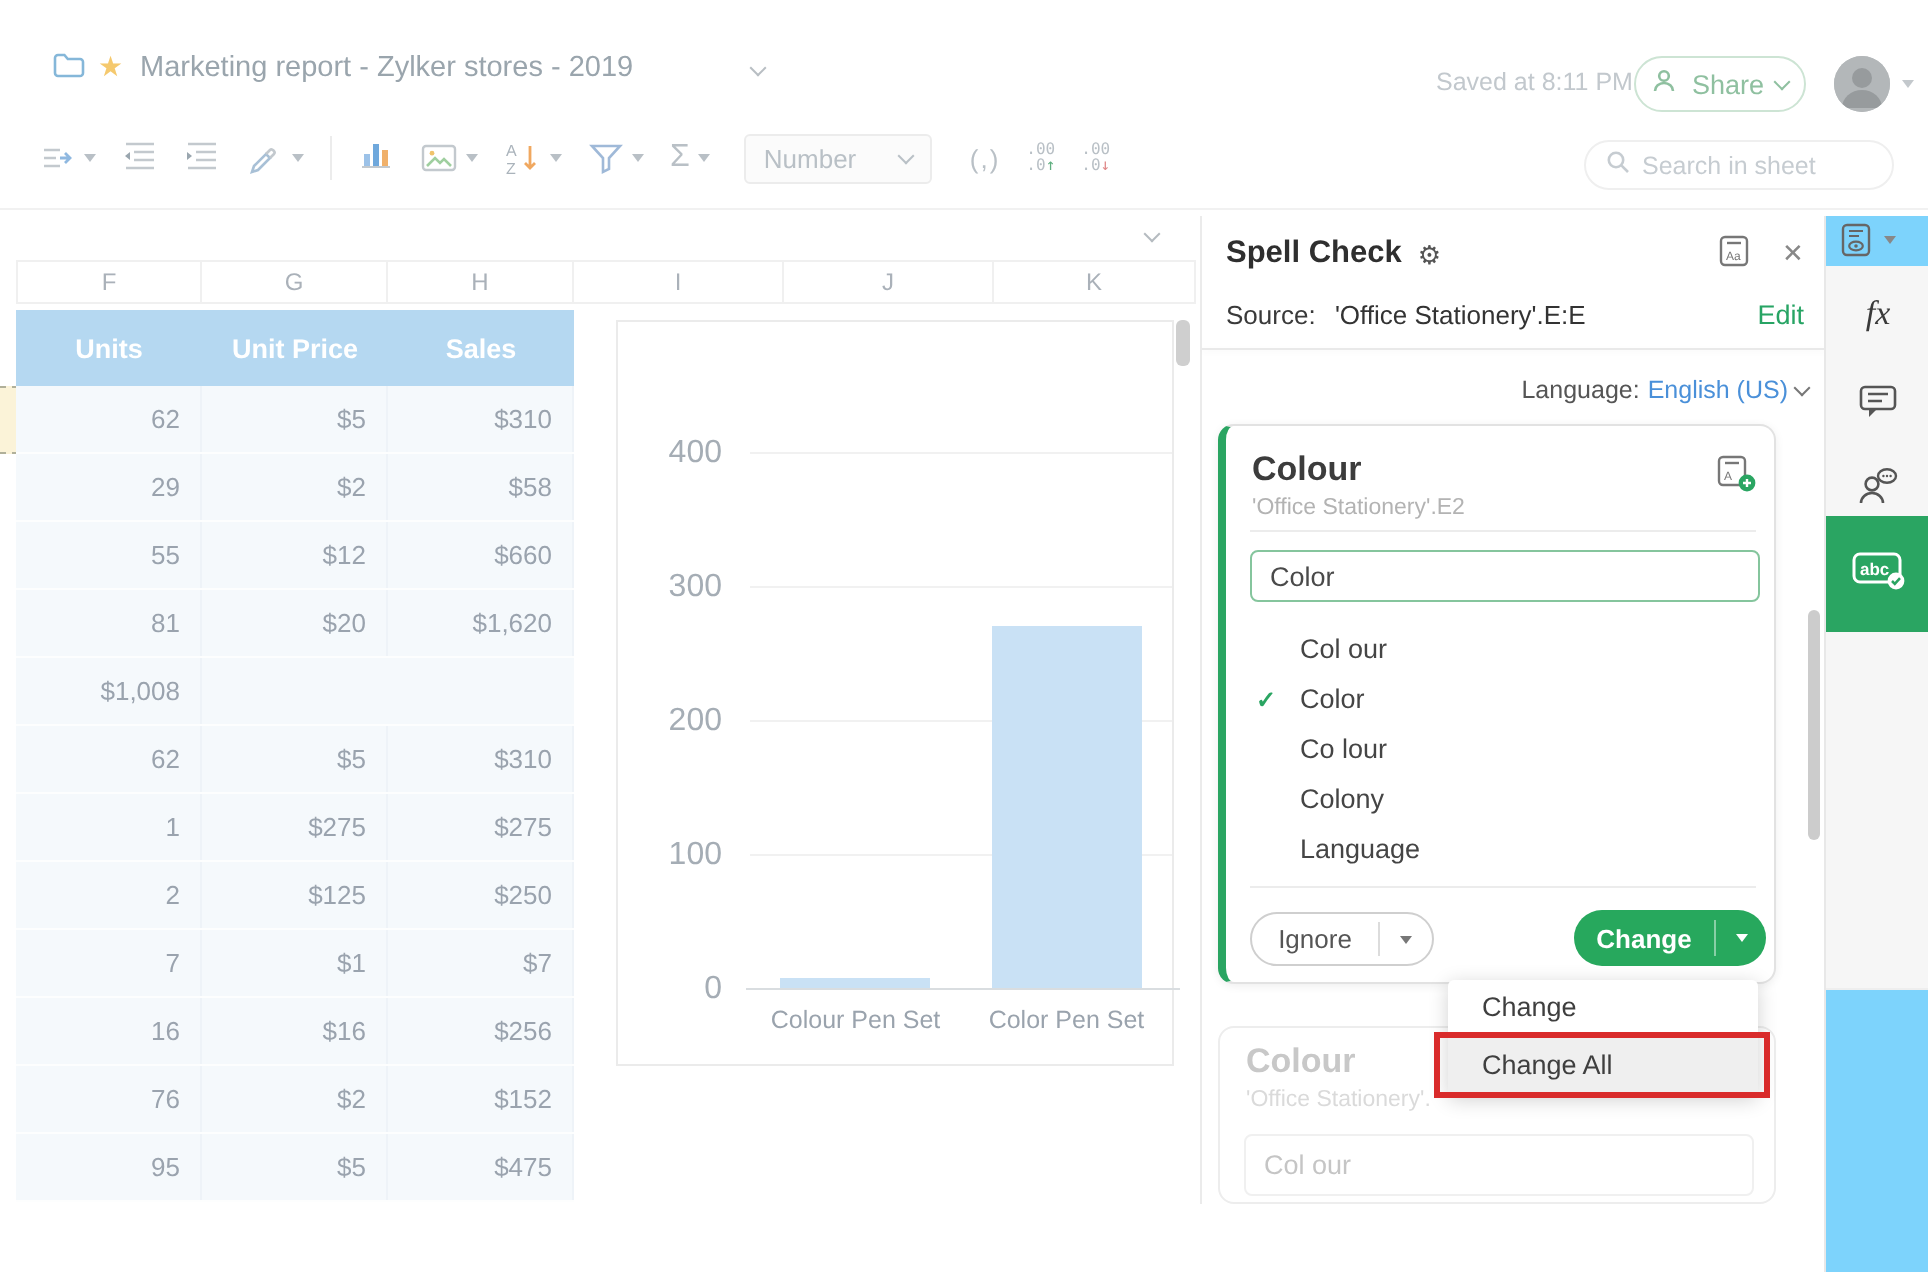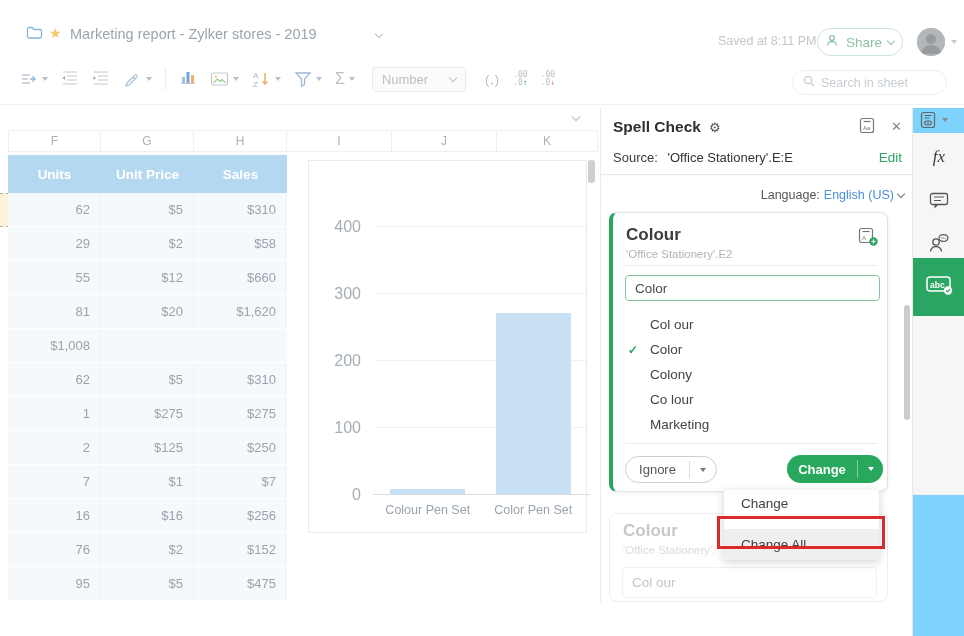--- a/index.html
+++ b/index.html
@@ -84,21 +84,21 @@
   .change-btn .ct { width:25px; display:flex; justify-content:center; }
   .change-btn .caret-tri { border-top-color:#fff; }
 
   .card2 { left:8px; top:405px; width:279px; height:89px; background:#fff; border:1px solid #ededed; border-radius:8px; overflow:hidden; }
   .card2 .card-word { color:#c8c8c8; top:7px; }
   .card2 .card-ref { color:#dadada; top:30px; }
   .card2 .sc-input { top:53px; height:31px; border-color:#f0f0f0; color:#c5c5c5; }
 
   .menu { left:123px; top:382px; width:155px; background:#fff; border-radius:3px; box-shadow:0 2px 10px rgba(0,0,0,0.18); z-index:5; }
   .menu-item { height:27px; display:flex; align-items:center; padding-left:17px; font-size:13.5px; color:#3f3f3f; }
-  .menu-item.hl { height:31px; background:#efefef;margin-top:12px; }
+  .menu-item.hl { height:31px; background:#efefef; }
   .red-box { left:116px; top:408px; width:168px; height:33px; border:3px solid #d92b2b; z-index:6; }
   .panel-scroll { left:303px; top:197px; width:6px; height:115px; background:#cccccc; border-radius:3px; }
 
   
   .sidebar { left:912px; top:108px; width:52px; height:528px; background:#7dd3fc; border-left:1px solid #e8e8e8; }
   .sb-gray { left:0; top:25px; width:52px; height:362px; background:#f6f6f6; border-bottom:1px solid #eee; }
   .sb-item { left:0; width:52px; height:42px; display:flex; align-items:center; justify-content:center; color:#555; }
   .fx { font-family:"Liberation Serif", serif; font-style:italic; font-size:17px; color:#3a3a3a; }
   .sb-active { left:0; top:150px; width:52px; height:58px; background:#2aa562; display:flex; align-items:center; justify-content:center; }
 </style>
@@ -362,27 +362,27 @@
       </div>
       <div class="abs sugg">
           <div class="sugg-item">
             <span class="txt">Col our</span>
           </div>
           <div class="sugg-item">
             <span class="check">✓</span>
             <span class="txt">Color</span>
           </div>
           <div class="sugg-item">
+            <span class="txt">Co lour</span>
+          </div>
+          <div class="sugg-item">
             <span class="txt">Colony</span>
           </div>
           <div class="sugg-item">
-            <span class="txt">Co lour</span>
-          </div>
-          <div class="sugg-item">
-            <span class="txt">Marketing</span>
+            <span class="txt">Language</span>
           </div>
         </div>
       <div class="abs card-div2"></div>
       <div class="abs ignore-btn">
         <span class="lbl">Ignore</span>
         <span class="sep"></span>
         <span class="ct">
             <span class="caret-tri"></span>
           </span>
       </div>

